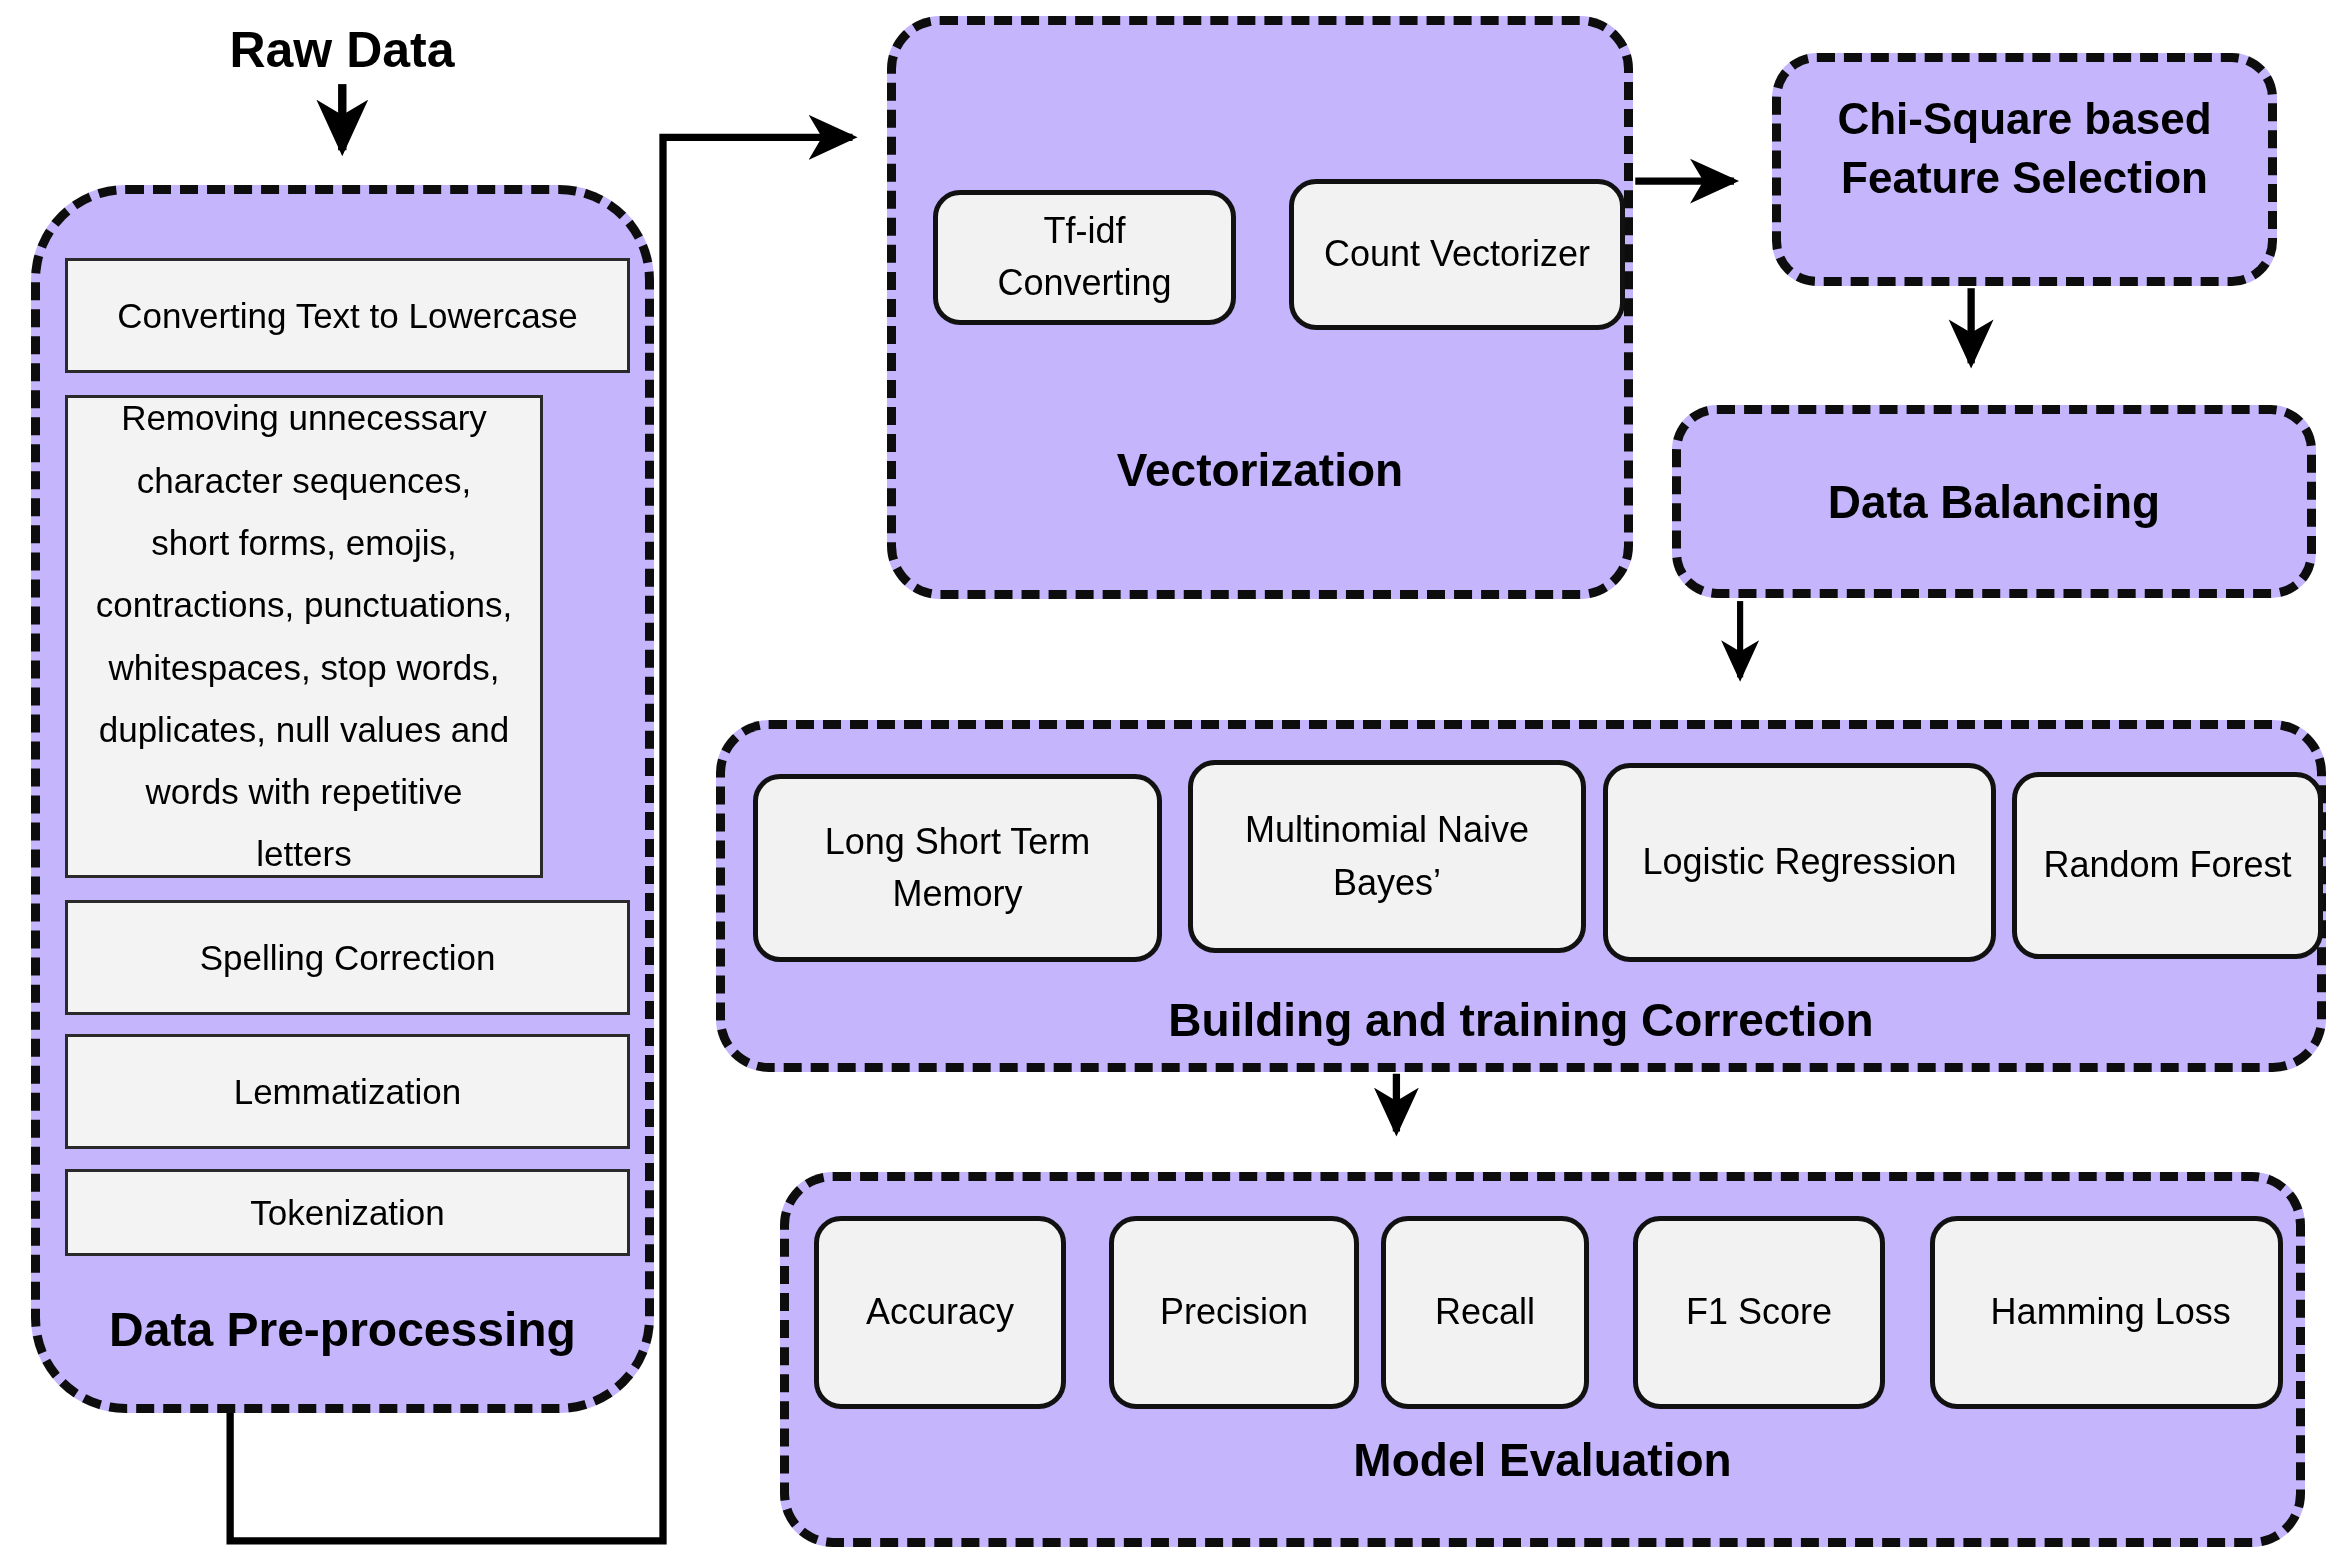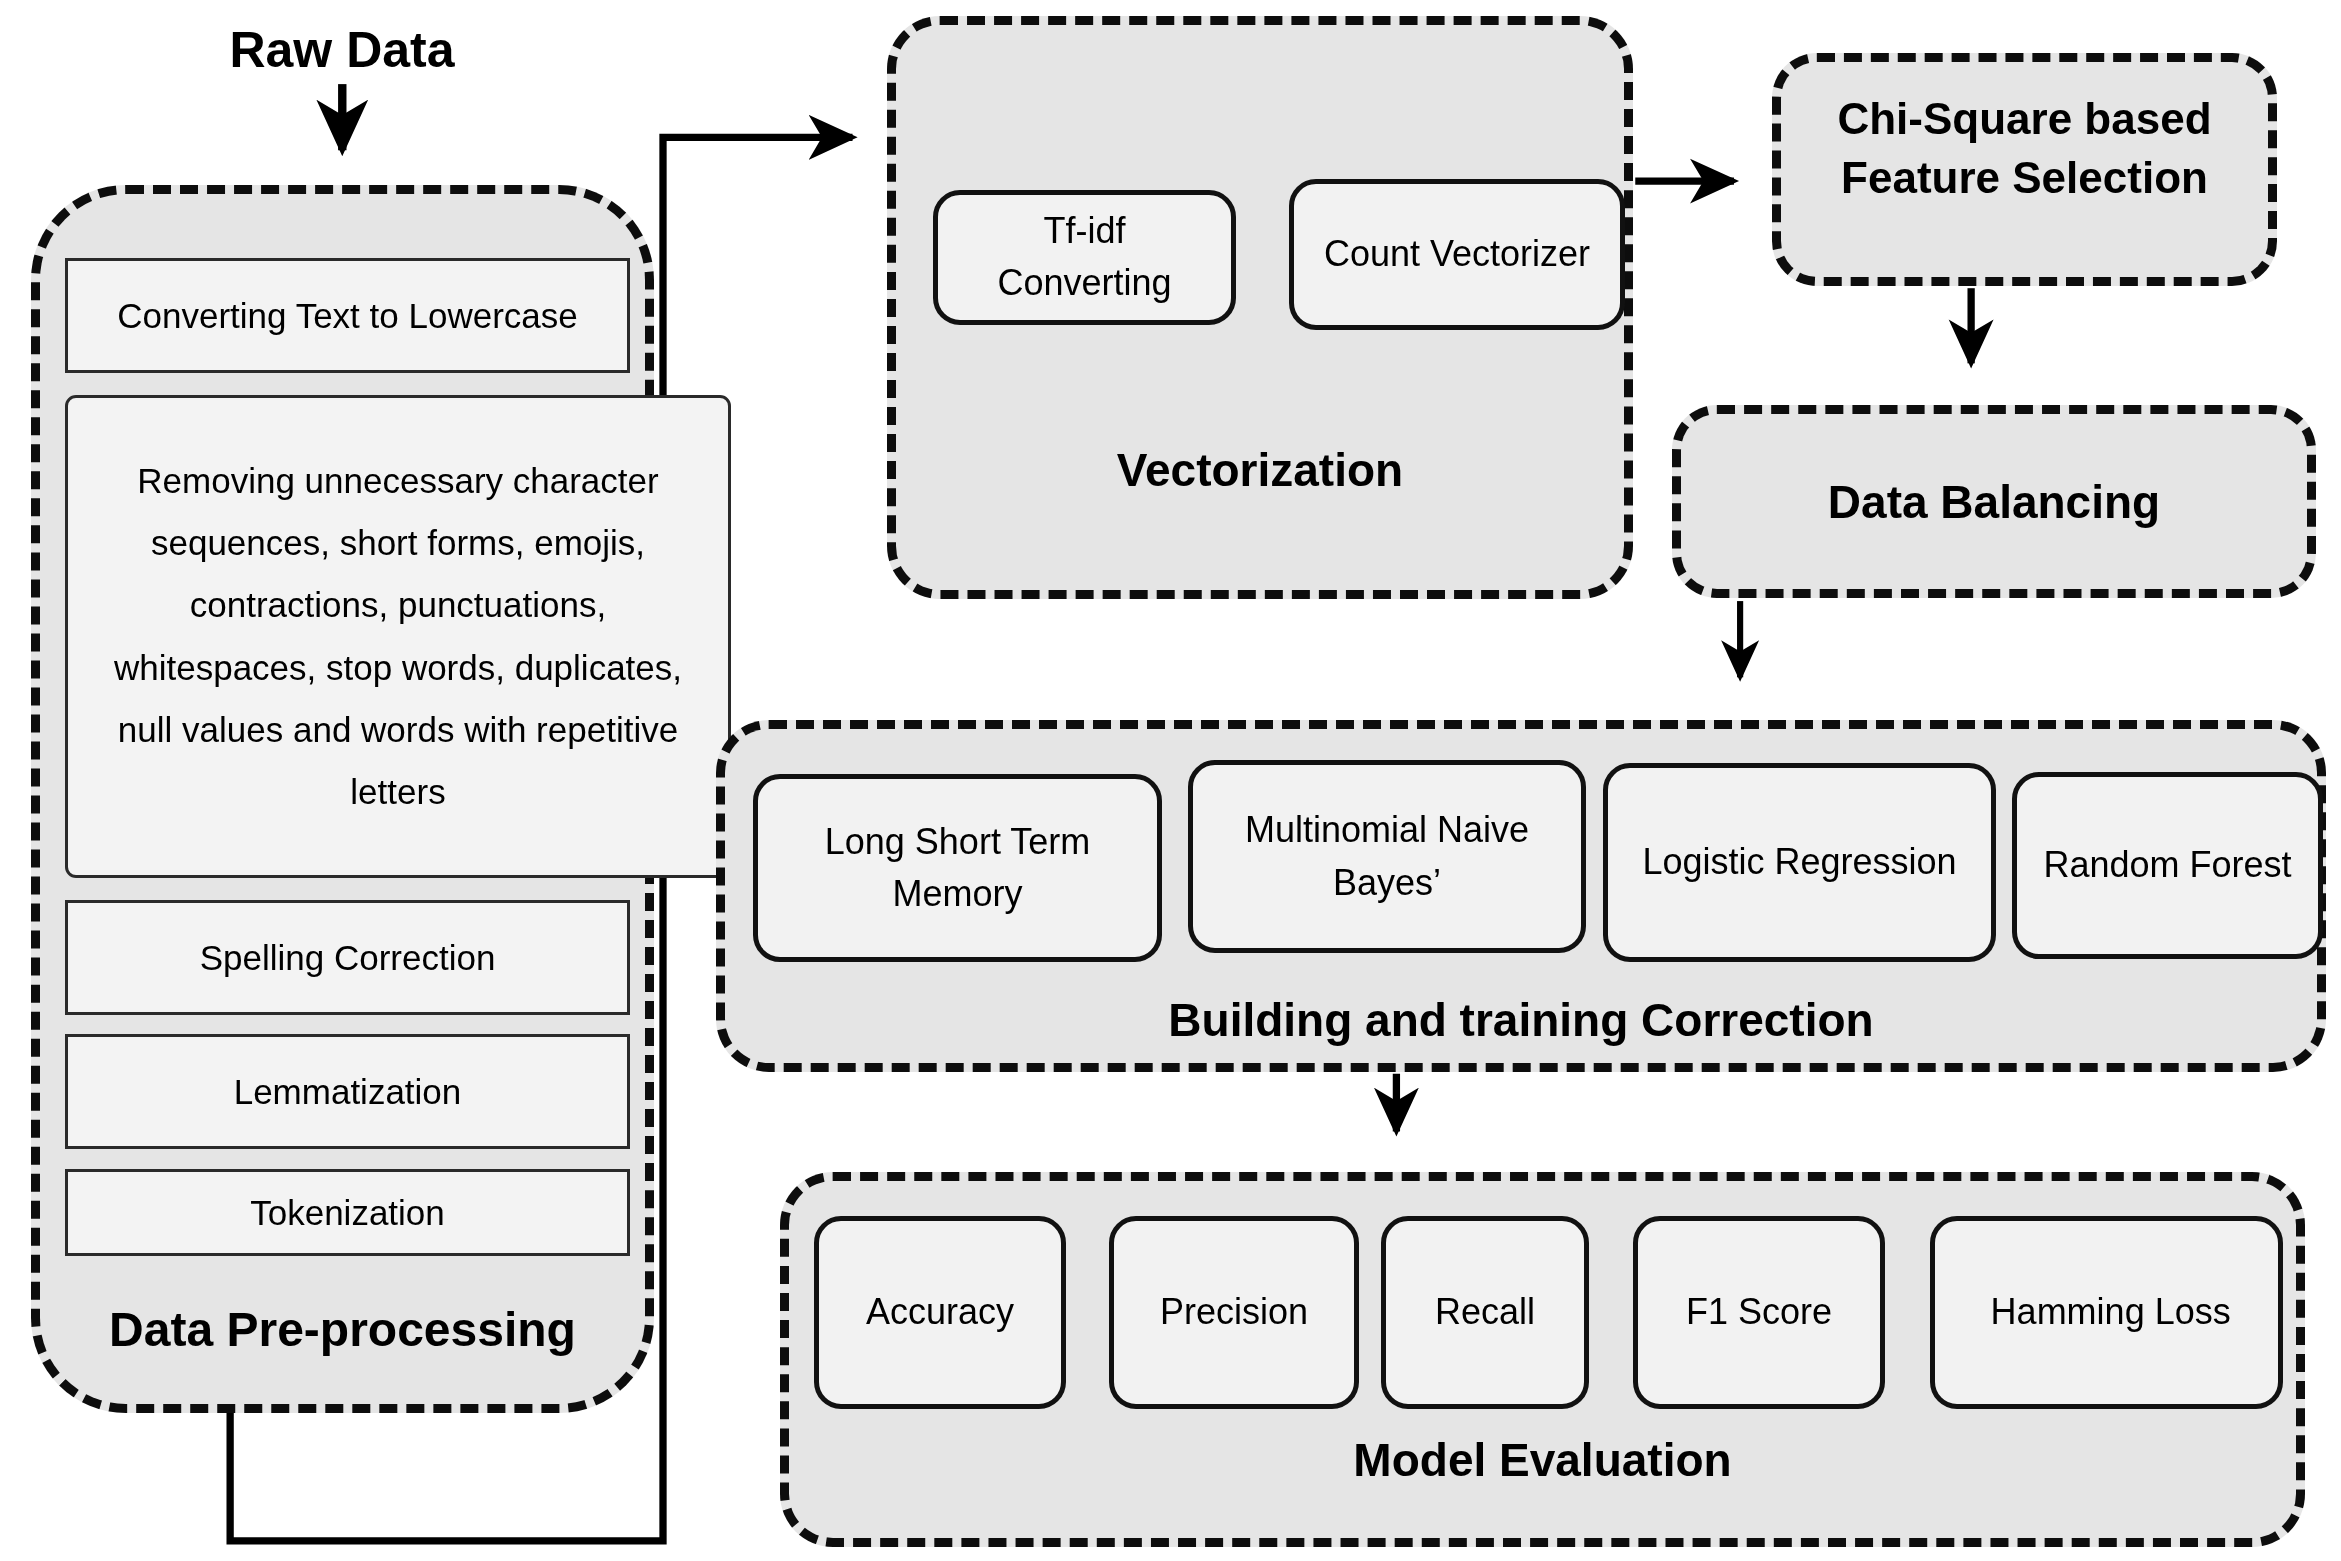--- a/index.html
+++ b/index.html
@@ -1,32 +1,32 @@
 <!DOCTYPE html>
 <html style="font-size:9px"><head>
 <meta charset="utf-8">
 <style>
   html,body{margin:0;padding:0;background:#ffffff;}
   body{width:2342px;height:1561px;position:relative;font-family:"Liberation Sans",sans-serif;color:#000;}
   .canvas{position:absolute;left:0;top:0;width:2342px;height:1561px;background:#fff;overflow:hidden;}
   svg.wires{position:absolute;left:0;top:0;width:2342px;height:1561px;pointer-events:none;}
 
-  .dashbox{position:absolute;background:#e5e5e5;border:9px dashed #0d0d0d;box-sizing:border-box;}
+  .dashbox{position:absolute;background:#c4b5fd;border:9px dashed #0d0d0d;box-sizing:border-box;}
   .stepbox{position:absolute;background:#f3f3f3;border:3.4px solid #2a2a2a;box-sizing:border-box;
            display:flex;align-items:center;justify-content:center;text-align:center;
            font-size:35px;line-height:1.4;padding:4.5px 11.2px;}
   .pillbox{position:absolute;background:#f2f2f2;border:5.6px solid #111;border-radius:27px;box-sizing:border-box;
            display:flex;align-items:center;justify-content:center;text-align:center;
            font-size:36px;line-height:1.45;padding:5.6px 15.7px;}
   .sect-title{position:absolute;left:0;right:0;text-align:center;font-weight:700;font-size:46px;}
   .free-label{position:absolute;font-weight:700;font-size:50px;text-align:center;}
 
   #pre-box{left:31px;top:185px;width:623px;height:1228px;border-radius:95px;}
   #pre-s1{left:25px;top:64px;width:565px;height:115px;}
-  #pre-s2{left:25px;top:201px;width:666px;height:483px;line-height:1.78;padding:4.5px 25px;border-radius:11px;}
+  #pre-s2{left:25px;top:201px;width:478px;height:483px;line-height:1.78;padding:4.5px 25px;}
   #pre-s3{left:25px;top:706px;width:565px;height:115px;}
   #pre-s4{left:25px;top:840px;width:565px;height:115px;}
   #pre-s5{left:25px;top:975px;width:565px;height:87px;}
   #pre-title{top:1108px;font-size:48px;}
 
   #vec-box{left:887px;top:15.7px;width:746px;height:583px;border-radius:53px;}
   #vec-tfidf{left:37px;top:165px;width:303px;height:135px;}
   #vec-count{left:393px;top:154px;width:336px;height:151px;}
   #vec-title{top:418px;}
 

